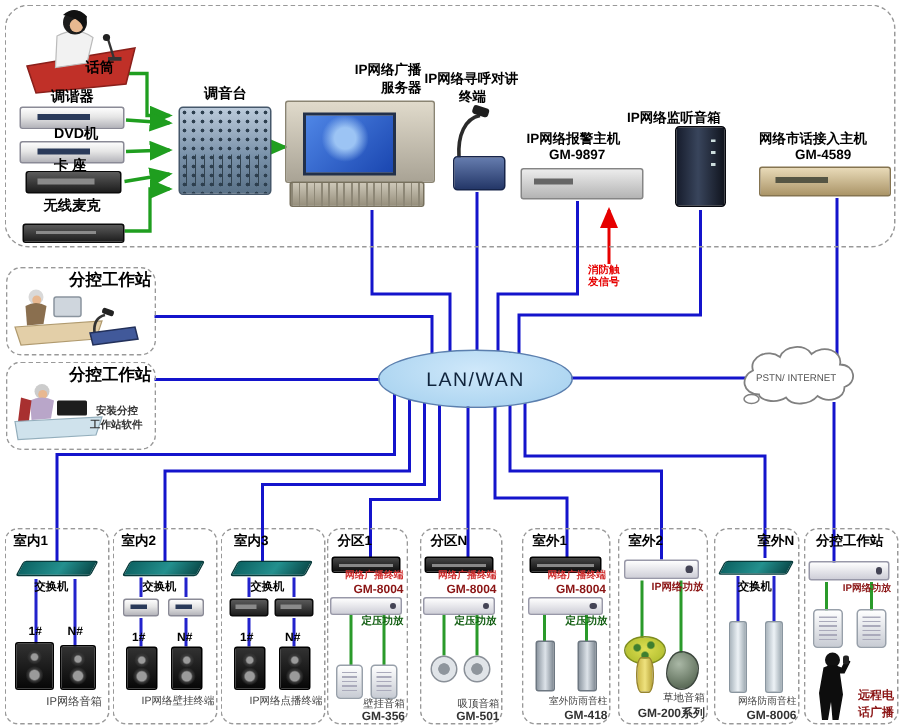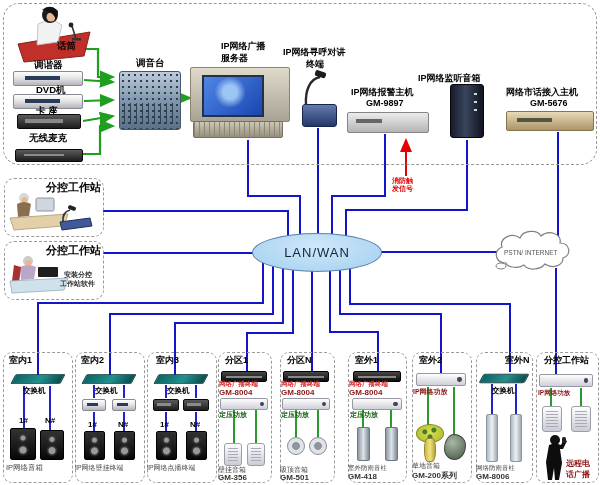--- a/index.html
+++ b/index.html
@@ -7,21 +7,21 @@
           font-family:"Liberation Sans","DejaVu Sans",sans-serif;}
   svg.overlay{position:absolute;left:0;top:0;width:600px;height:485px;}
   .abs{position:absolute;}
   
   .dash{position:absolute;border:1.5px dashed #999;background:transparent;}
   .dash-main{border-radius:16px;}
   .dash-ws{border-radius:10px;}
   .dash-z{border-radius:9px;}
   
   .lb{position:absolute;font-weight:bold;color:#000;white-space:nowrap;line-height:1.15;}
-  .ctr{text-align:left;}.s65{font-size:6.5px;}.s7{font-size:7px;}.s75{font-size:7.5px;}
+  .ctr{text-align:right;}.s65{font-size:6.5px;}.s7{font-size:7px;}.s75{font-size:7.5px;}
   .s8{font-size:8px;}.s9{font-size:9px;}.s95{font-size:9.5px;}.s11{font-size:11px;margin-left:32px;}
   .red{color:#d03030;}.dred{color:#8b1515;}.grn{color:#156015;}.gry{color:#444;font-weight:normal;}
   .firetxt{color:#e60000;}
   
   .dev{position:absolute;box-sizing:border-box;}
   .rack-lite{background:linear-gradient(180deg,#fdfdfd,#e6e6e6 45%,#b5b5bb);border:1px solid #8a8a96;border-radius:2px;}
   .rack-lite::after{content:"";position:absolute;left:16%;top:30%;width:52%;height:28%;background:#2a3a5a;}
   .rack-dark{background:linear-gradient(180deg,#5a5a5a,#1d1d1d);border:1px solid #0a0a0a;border-radius:2px;}
   .rack-dark::after{content:"";position:absolute;left:12%;top:32%;width:60%;height:26%;background:#8a8a8a;}
   .rack-black{background:linear-gradient(180deg,#474747,#0d0d0d);border:1px solid #000;border-radius:2px;}
@@ -175,21 +175,21 @@
   <div class="dev pagebase" style="left:302px;top:104px;width:35px;height:23px"></div>
 
   <div class="lb s9" style="left:351px;top:87px">IP网络报警主机</div>
   <div class="lb s9" style="left:366px;top:98px">GM-9897</div>
   <div class="dev rack-gray" style="left:347px;top:112px;width:82px;height:21px"></div>
 
   <div class="lb s9" style="left:418px;top:73px">IP网络监听音箱</div>
   <div class="dev tower" style="left:450px;top:84px;width:34px;height:54px"></div>
 
   <div class="lb s9" style="left:506px;top:87px">网络市话接入主机</div>
-  <div class="lb s9" style="left:530px;top:98px">GM-5676</div>
+  <div class="lb s9" style="left:530px;top:98px">GM-4589</div>
   <div class="dev rack-tan" style="left:506px;top:111px;width:88px;height:20px"></div>
 
   <div class="lb s7 firetxt" style="left:392px;top:177px">消防触</div>
   <div class="lb s7 firetxt" style="left:392px;top:185px">发信号</div>
 
   <div class="dash dash-ws" style="left:4px;top:178px;width:98px;height:57px"></div>
   <div class="lb s11" style="left:14px;top:181px">分控工作站</div>
   <svg class="abs" style="left:8px;top:192px" width="90" height="42" viewBox="0 0 90 42">
     <rect x="28" y="6" width="18" height="13" rx="1.5" fill="#cfd6dd" stroke="#8a949e"></rect>
     <circle cx="16" cy="6" r="5" fill="#d9d9d9"></circle>

